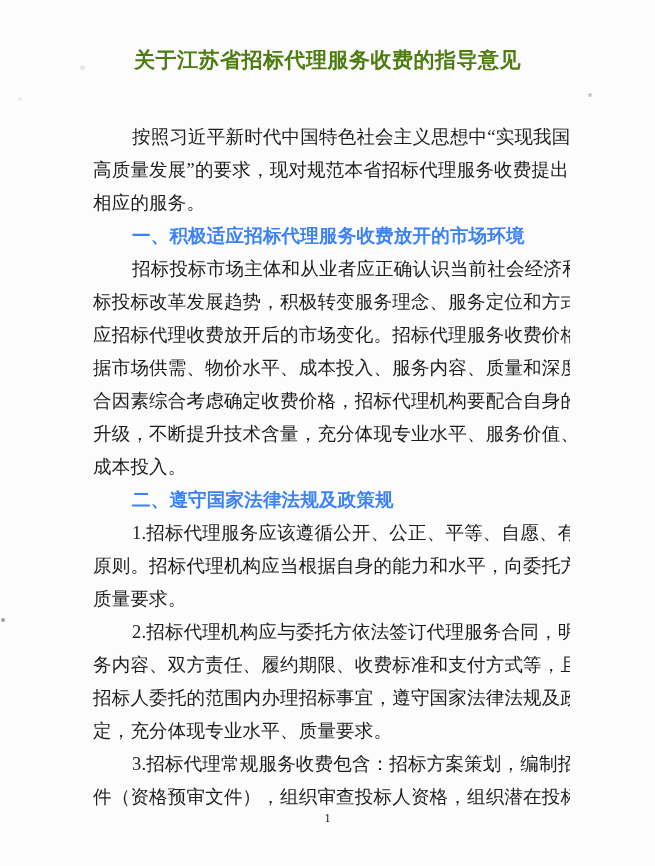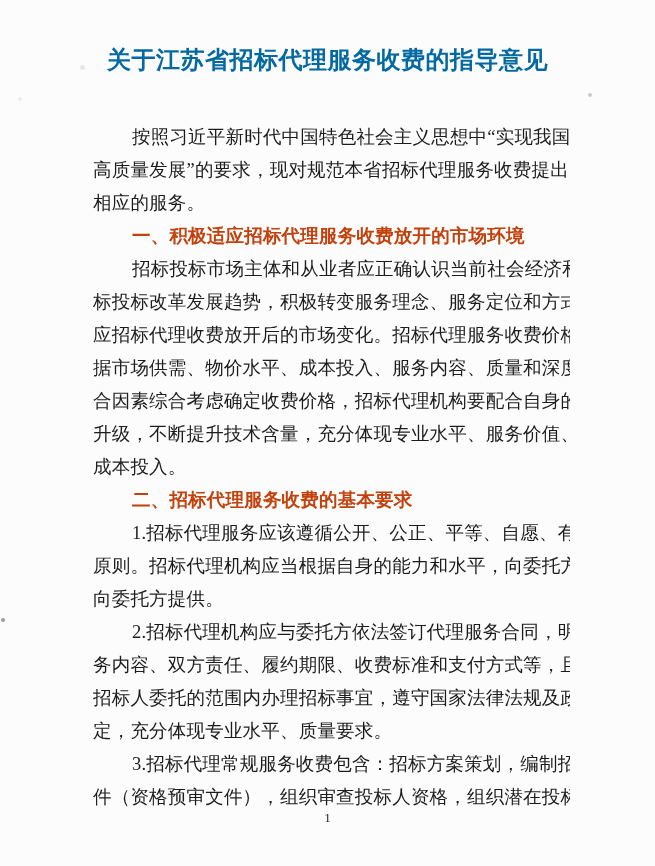--- a/index.html
+++ b/index.html
@@ -16,24 +16,24 @@
     overflow: hidden;
     font-family: "Liberation Serif", serif;
     color: #1c1c1c;
   }
   .doc-title {
     margin: 44px 93px 0 93px;
     width: 469px;
     height: 32px;
     line-height: 32px;
     text-align: center;
-    font-size: 24px;
+    font-size: 21px;
     font-weight: bold;
     letter-spacing: 0.5px;
-    color: #0369a1;
+    color: #4d7c0f;
   }
   .doc-body {
     margin: 45px 85px 0 93px;
     width: 477px;
   }
   .line {
     height: 33px;
     line-height: 33px;
     font-size: 18.5px;
     letter-spacing: 0.2px;
@@ -41,21 +41,21 @@
     text-align-last: justify;
     overflow: hidden;
     white-space: nowrap;
   }
   .line.last {
     text-align-last: left;
   }
   .line.heading {
     text-align-last: left;
     font-weight: bold;
-    color: #c2410c;
+    color: #3b82f6;
   }
   .line.indent {
     text-indent: 39px;
   }
   .page-number {
     position: absolute;
     left: 0;
     right: 0;
     top: 810px;
     text-align: center;
@@ -87,24 +87,24 @@
       <div class="line body">高质量发展”的要求，现对规范本省招标代理服务收费提出以下</div>
       <div class="line body last">相应的服务。</div>
       <div class="line heading indent last">一、积极适应招标代理服务收费放开的市场环境</div>
       <div class="line body indent">招标投标市场主体和从业者应正确认识当前社会经济和招</div>
       <div class="line body">标投标改革发展趋势，积极转变服务理念、服务定位和方式，适</div>
       <div class="line body">应招标代理收费放开后的市场变化。招标代理服务收费价格应根</div>
       <div class="line body">据市场供需、物价水平、成本投入、服务内容、质量和深度等综</div>
       <div class="line body">合因素综合考虑确定收费价格，招标代理机构要配合自身的转型</div>
       <div class="line body">升级，不断提升技术含量，充分体现专业水平、服务价值、市场</div>
       <div class="line body last">成本投入。</div>
-      <div class="line heading indent last">二、招标代理服务收费的基本要求</div>
+      <div class="line heading indent last">二、遵守国家法律法规及政策规</div>
       <div class="line body indent">1.招标代理服务应该遵循公开、公正、平等、自愿、有偿的</div>
       <div class="line body">原则。招标代理机构应当根据自身的能力和水平，向委托方提供</div>
-      <div class="line body last">向委托方提供。</div>
+      <div class="line body last">质量要求。</div>
       <div class="line body indent">2.招标代理机构应与委托方依法签订代理服务合同，明确服</div>
       <div class="line body">务内容、双方责任、履约期限、收费标准和支付方式等，且应在</div>
       <div class="line body">招标人委托的范围内办理招标事宜，遵守国家法律法规及政策规</div>
       <div class="line body last">定，充分体现专业水平、质量要求。</div>
       <div class="line body indent">3.招标代理常规服务收费包含：招标方案策划，编制招标文</div>
       <div class="line body">件（资格预审文件），组织审查投标人资格，组织潜在投标人踏</div>
     </div>
 
   <div class="page-number">1</div>
 </div>

